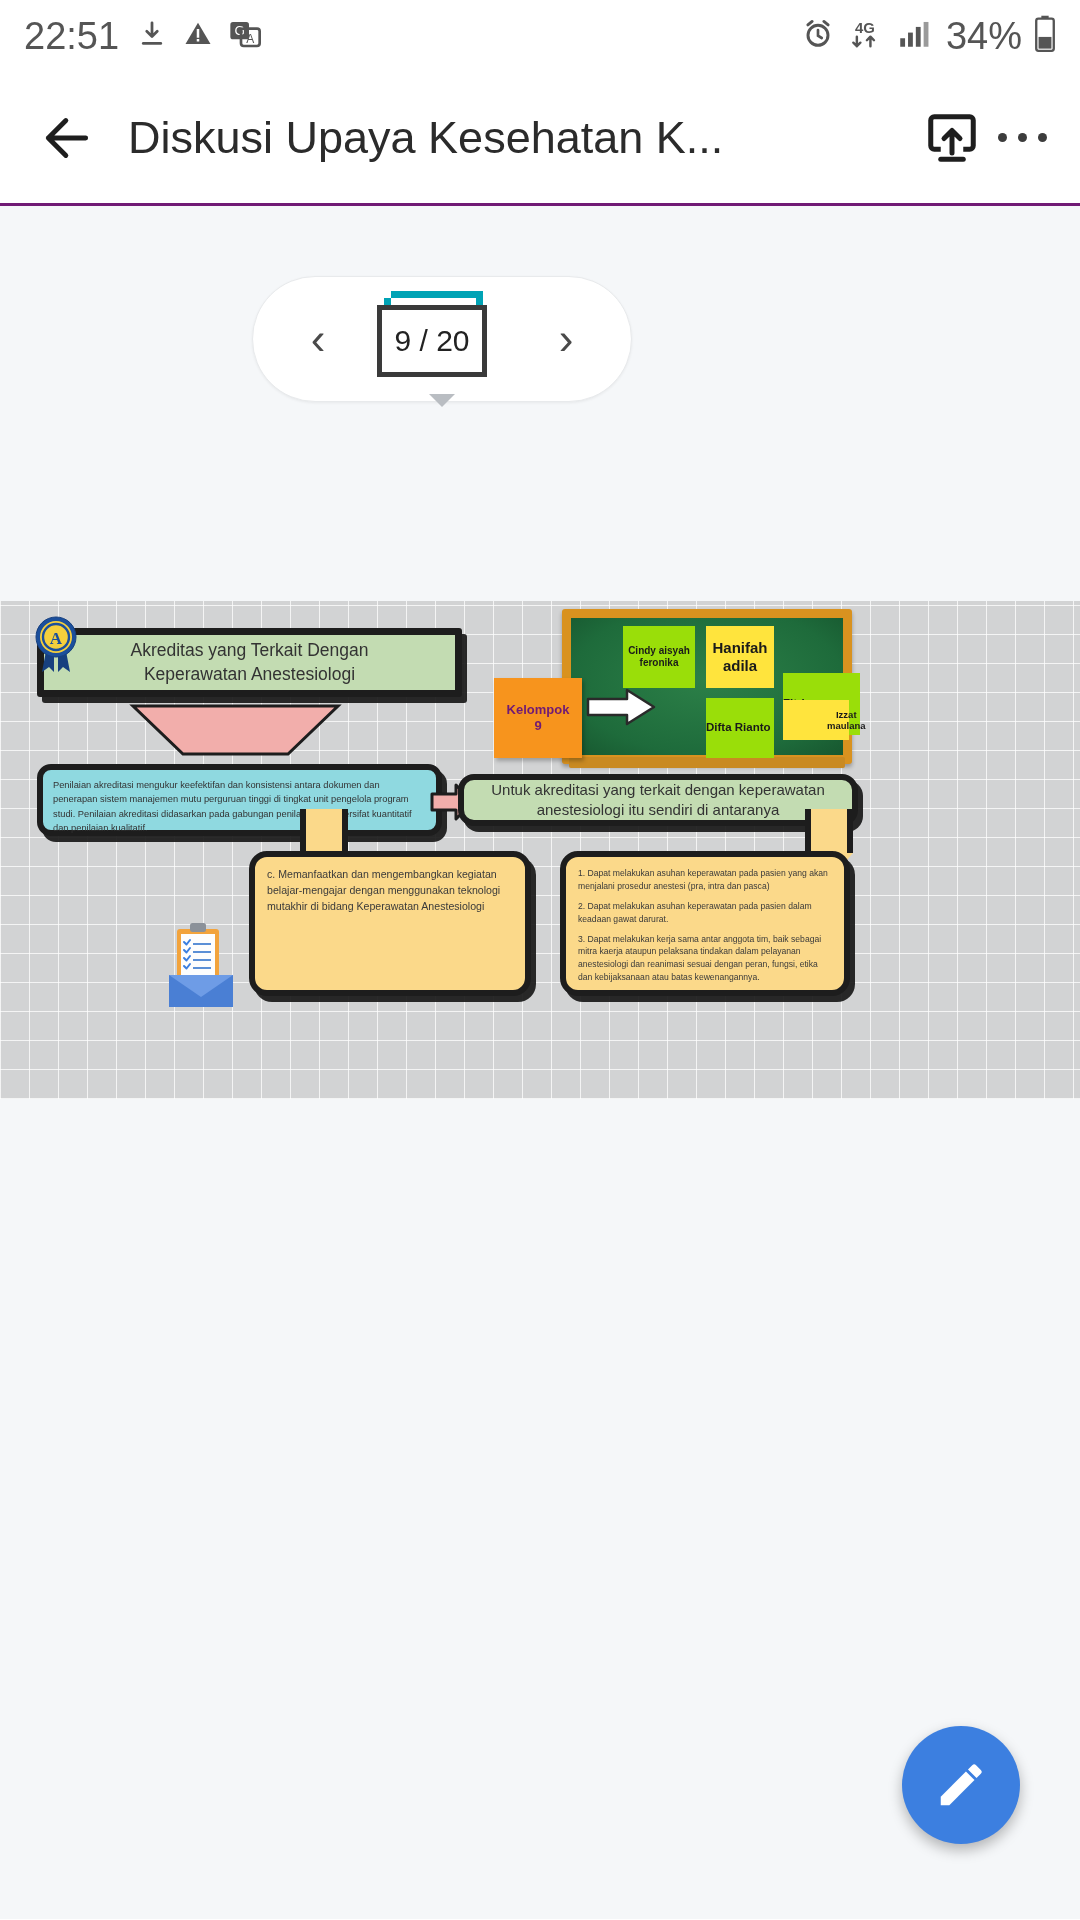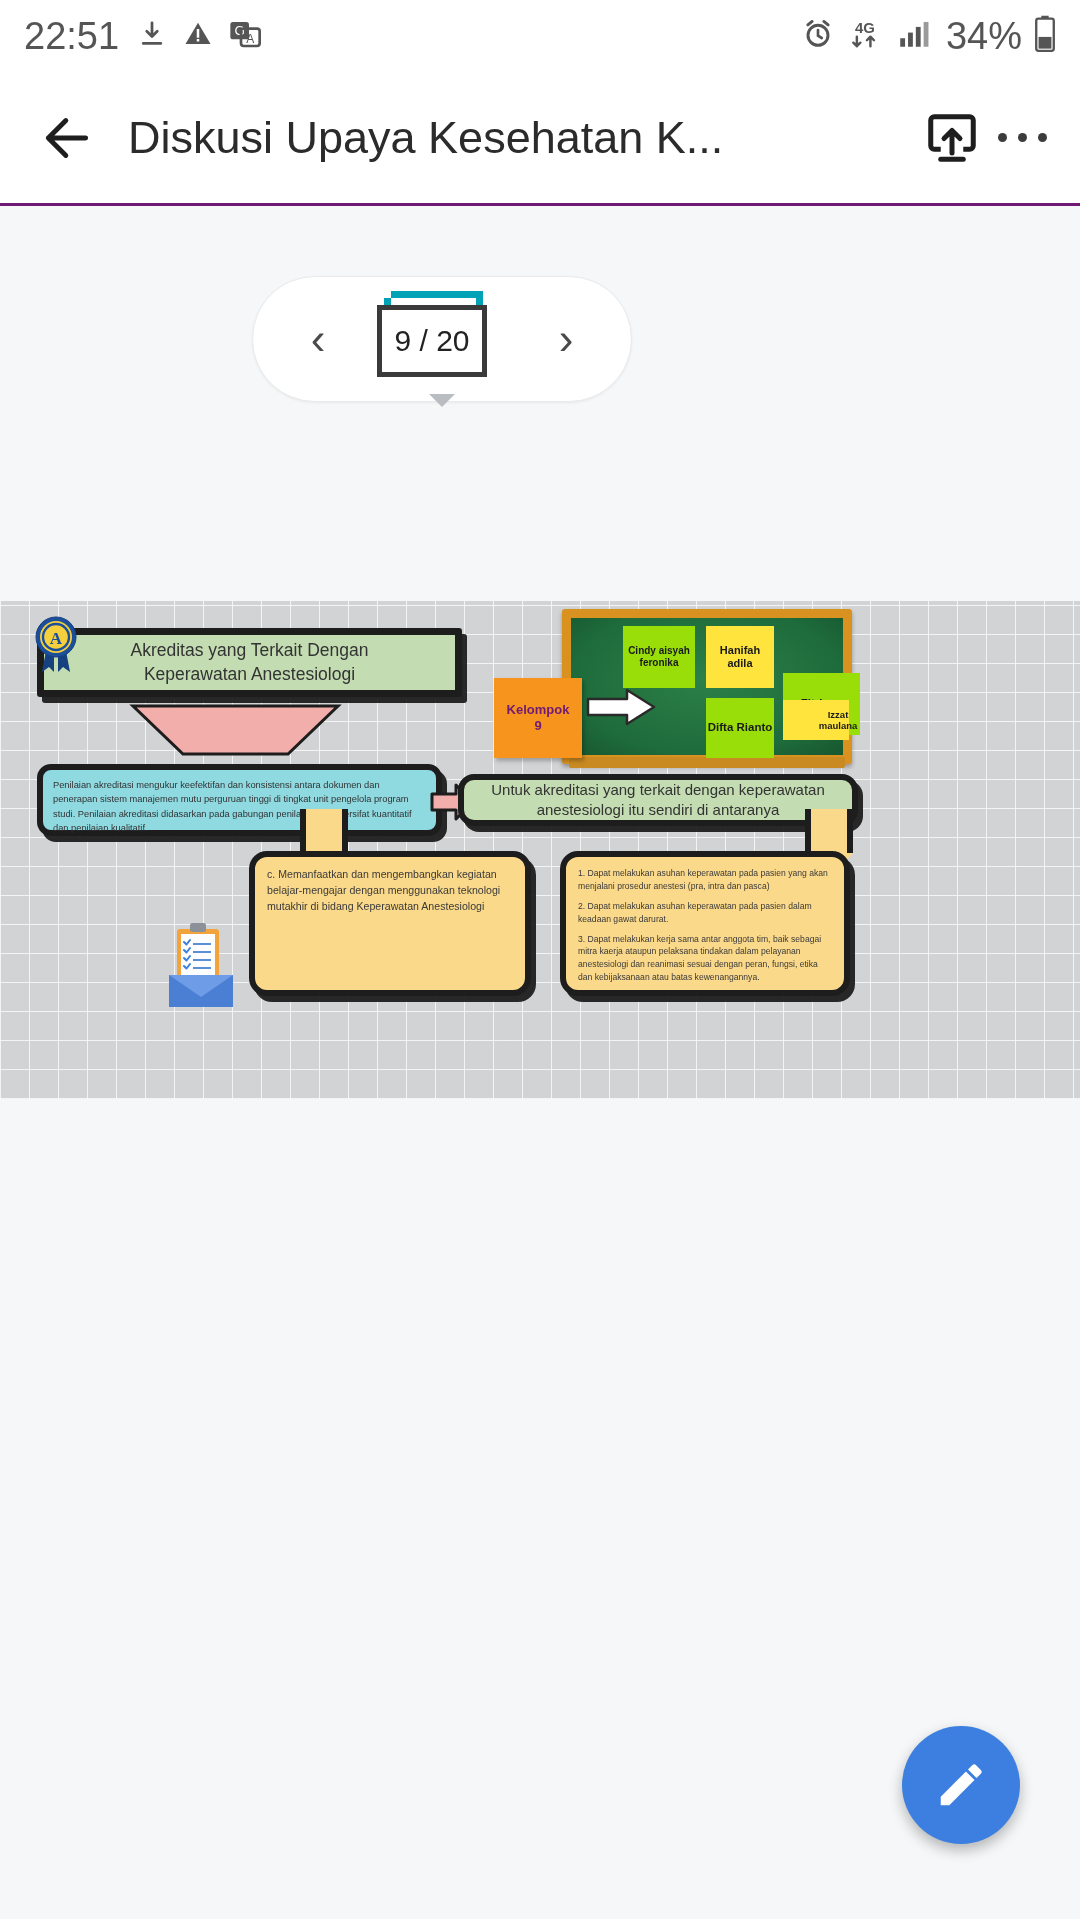--- a/index.html
+++ b/index.html
@@ -151,21 +151,21 @@
   .board-inner {
     position:absolute; inset: 0;
     background: radial-gradient(ellipse at 50% 45%, #2c8048 0%, #1e6b3b 70%, #17572f 100%);
   }
   .board-tray {
     position:absolute; left:-2px; bottom:-13px; width: calc(100% + 4px); height: 11px;
     background: #c98a22; border-radius: 2px;
   }
   .card {
     position: absolute;
-    display:flex; align-items:center; justify-content:center; text-align:center;
+    display:flex; align-items:center; text-align:center;
     font-weight: bold; color:#1a1a1a; line-height: 1.18;
   }
 
   
   .kelompok {
     position: absolute; left: 494px; top: 77px; width: 88px; height: 80px;
     background: #f7941d;
     display:flex; align-items:center; justify-content:center; text-align:center;
     font-size: 13px; font-weight: bold; color: #701a75; line-height: 1.25;
     box-shadow: 2px 3px 4px rgba(0,0,0,.25);
@@ -347,21 +347,21 @@
         <div>anestesiologi itu sendiri di antaranya</div>
       </div>
     </div>
 
     <div class="board">
       <div class="board-inner"></div>
       <div class="board-tray"></div>
       <div class="card" style="left:52px; top:8px; width:72px; height:62px; font-size:10px; background:#9ade09;">
         <span>Cindy aisyah feronika</span>
       </div>
-      <div class="card" style="left:135px; top:8px; width:68px; height:62px; font-size:11px; background:#ffe43d;">
+      <div class="card" style="left:135px; top:8px; width:68px; height:62px; font-size:15px; background:#ffe43d;">
         <span>Hanifah adila</span>
       </div>
       <div class="card" style="left:212px; top:8px; width:77px; height:62px; font-size:11.5px; background:#9ade09;margin-top:47px;">
         <span>Fitriana</span>
       </div>
       <div class="card" style="left:135px; top:80px; width:68px; height:60px; font-size:11.5px; background:#9ade09;">
         <span>Difta Rianto</span>
       </div>
       <div class="card" style="left:212px; top:82px; width:66px; height:40px; font-size:9.5px; background:#ffe43d;padding-left:44px;">
         <span>Izzat maulana</span>

